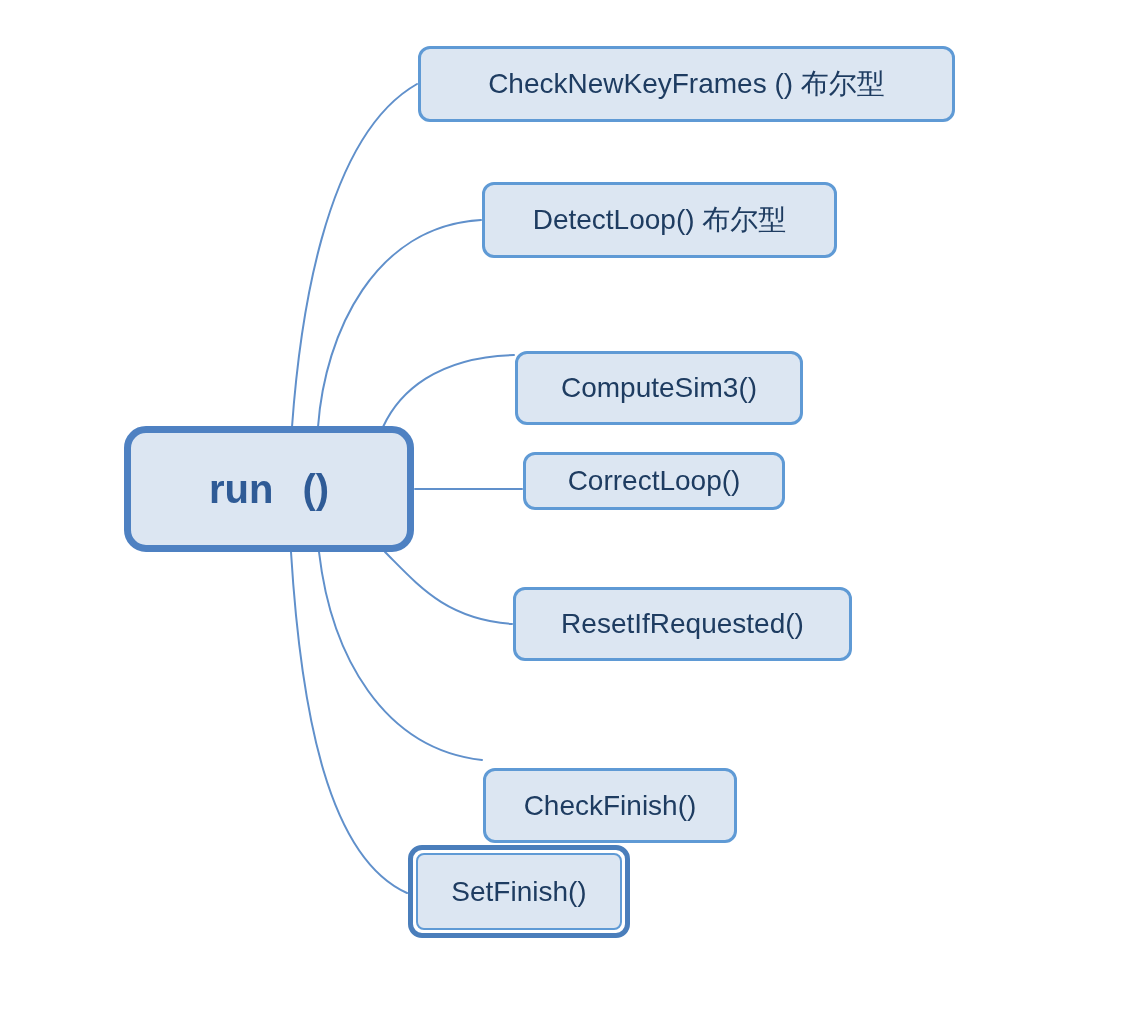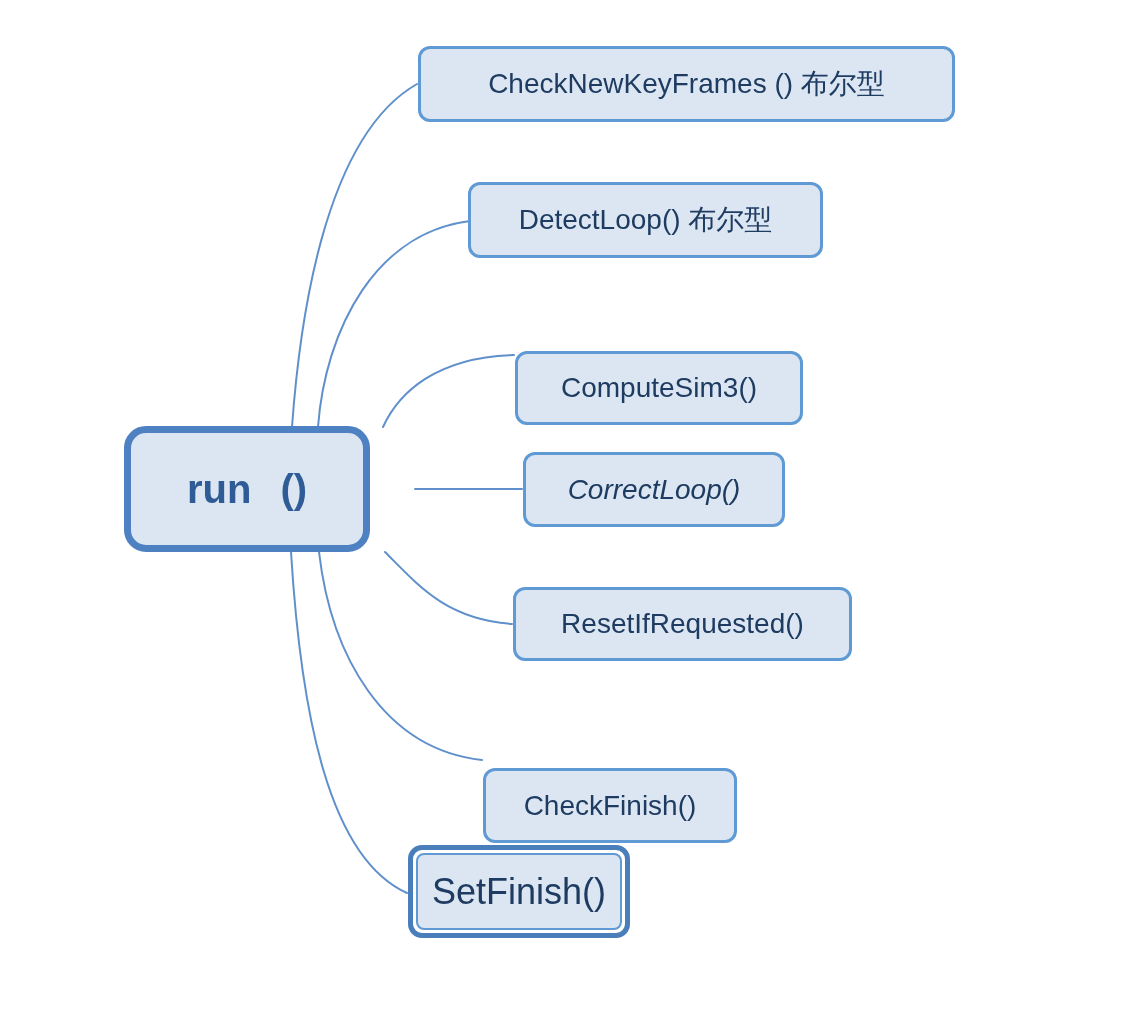--- a/index.html
+++ b/index.html
@@ -35,39 +35,39 @@
     box-sizing: border-box;
     display: flex;
     align-items: center;
     justify-content: center;
     background: var(--node-fill, #dce6f2);
     white-space: nowrap;
   }
   .root-node {
     left: 124px;
     top: 426px;
-    width: 246px;
+    width: 290px;
     height: 126px;
     border: 7px solid var(--root-border, #4e81c2);
     border-radius: 22px;
     font-size: 40px;
     font-weight: bold;
     color: var(--root-text, #2f5b96);
     word-spacing: 18px;
   }
   .child-node {
     border: 3px solid var(--child-border, #5f9ad5);
     border-radius: 12px;
     font-size: 28px;
     color: var(--child-text, #1e3c61);
   }
   .n1 { left: 418px; top: 46px;  width: 537px; height: 76px; }
-  .n2 { left: 468px; top: 182px; width: 355px; height: 76px; }
+  .n2 { left: 482px; top: 182px; width: 355px; height: 76px; }
   .n3 { left: 515px; top: 318px; width: 288px; height: 74px; margin-top: 33px; }
-  .n4 { left: 523px; top: 452px; width: 262px; height: 75px; font-style: italic; }
+  .n4 { left: 523px; top: 452px; width: 262px; height: 58px; }
   .n5 { left: 513px; top: 587px; width: 339px; height: 74px; }
   .n6 { left: 483px; top: 723px; width: 254px; height: 75px; margin-top: 45px; }
   .selected-wrap {
     position: absolute;
     left: 408px;
     top: 845px;
     width: 222px;
     height: 93px;
     box-sizing: border-box;
     border: 5px solid var(--selected-border, #4a7ebb);
@@ -78,21 +78,21 @@
   }
   .selected-inner {
     flex: 1;
     box-sizing: border-box;
     border: 2px solid var(--child-border, #5f9ad5);
     border-radius: 8px;
     background: var(--node-fill, #dce6f2);
     display: flex;
     align-items: center;
     justify-content: center;
-    font-size: 36px;
+    font-size: 28px;
     color: var(--child-text, #1e3c61);
     white-space: nowrap;
   }
 </style>
 </head>
 <body>
 
 <div class="canvas">
 
   <svg class="connectors" viewBox="0 0 1130 1028" xmlns="http://www.w3.org/2000/svg">

